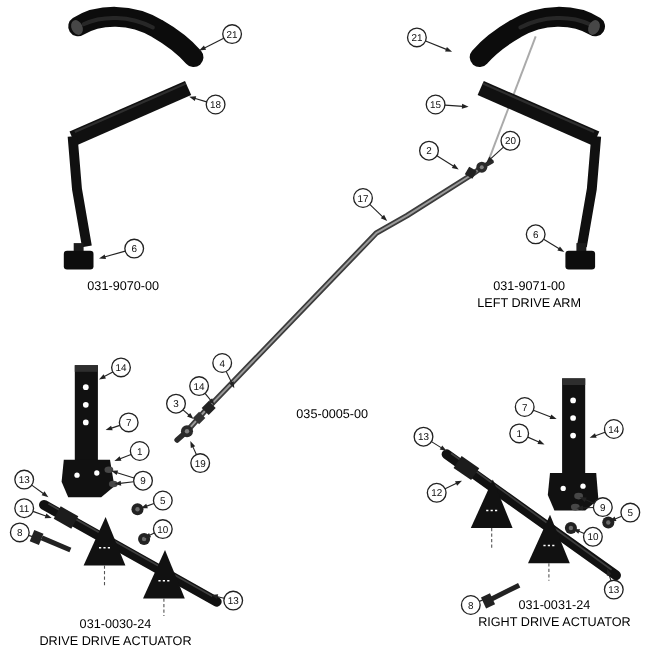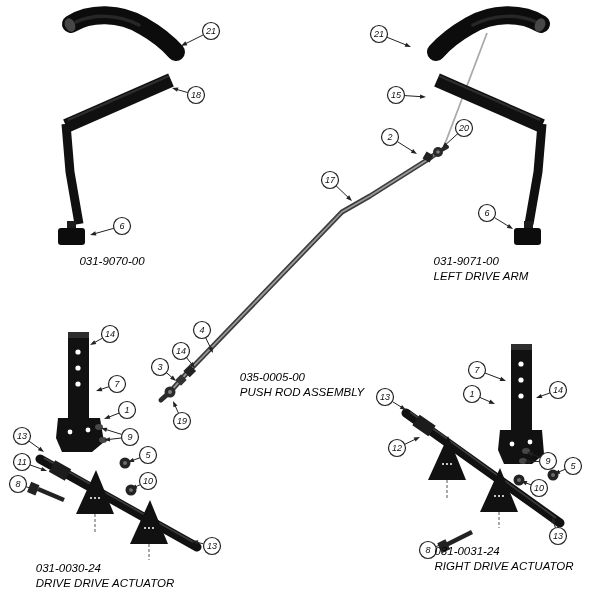--- a/index.html
+++ b/index.html
@@ -3,26 +3,26 @@
 <meta charset="utf-8">
 <style>
   html, body { margin: 0; padding: 0; background: #ffffff; }
   .canvas {
     position: relative;
     width: 596px;
     height: 600px;
     background: #ffffff;
     overflow: hidden;
     font-family: "Liberation Sans", sans-serif;
-    font-style: italic;
   }
   .canvas > svg { position: absolute; left: 0; top: 0; }
   .part-label {
     position: absolute;
     transform: translateX(-50%);
+    text-align: center;
     color: #000000;
     font-size: 11.5px;
     line-height: 15px;
     white-space: nowrap;
   }
 </style>
 </head>
 <body>
 
 <div class="canvas">
@@ -332,21 +332,20 @@
     <div>031-9070-00</div>
   </div>
 
   <div class="part-label" style="left:481px; top:254px;">
     <div>031-9071-00</div>
     <div>LEFT DRIVE ARM</div>
   </div>
 
   <div class="part-label" style="left:302px; top:370px;">
     <div>035-0005-00</div>
-    <div>PUSH ROD ASSEMBLY</div>
   </div>
 
   <div class="part-label" style="left:105px; top:561px;">
     <div>031-0030-24</div>
     <div>DRIVE DRIVE ACTUATOR</div>
   </div>
 
   <div class="part-label" style="left:504px; top:544px;">
     <div>031-0031-24</div>
     <div>RIGHT DRIVE ACTUATOR</div>

